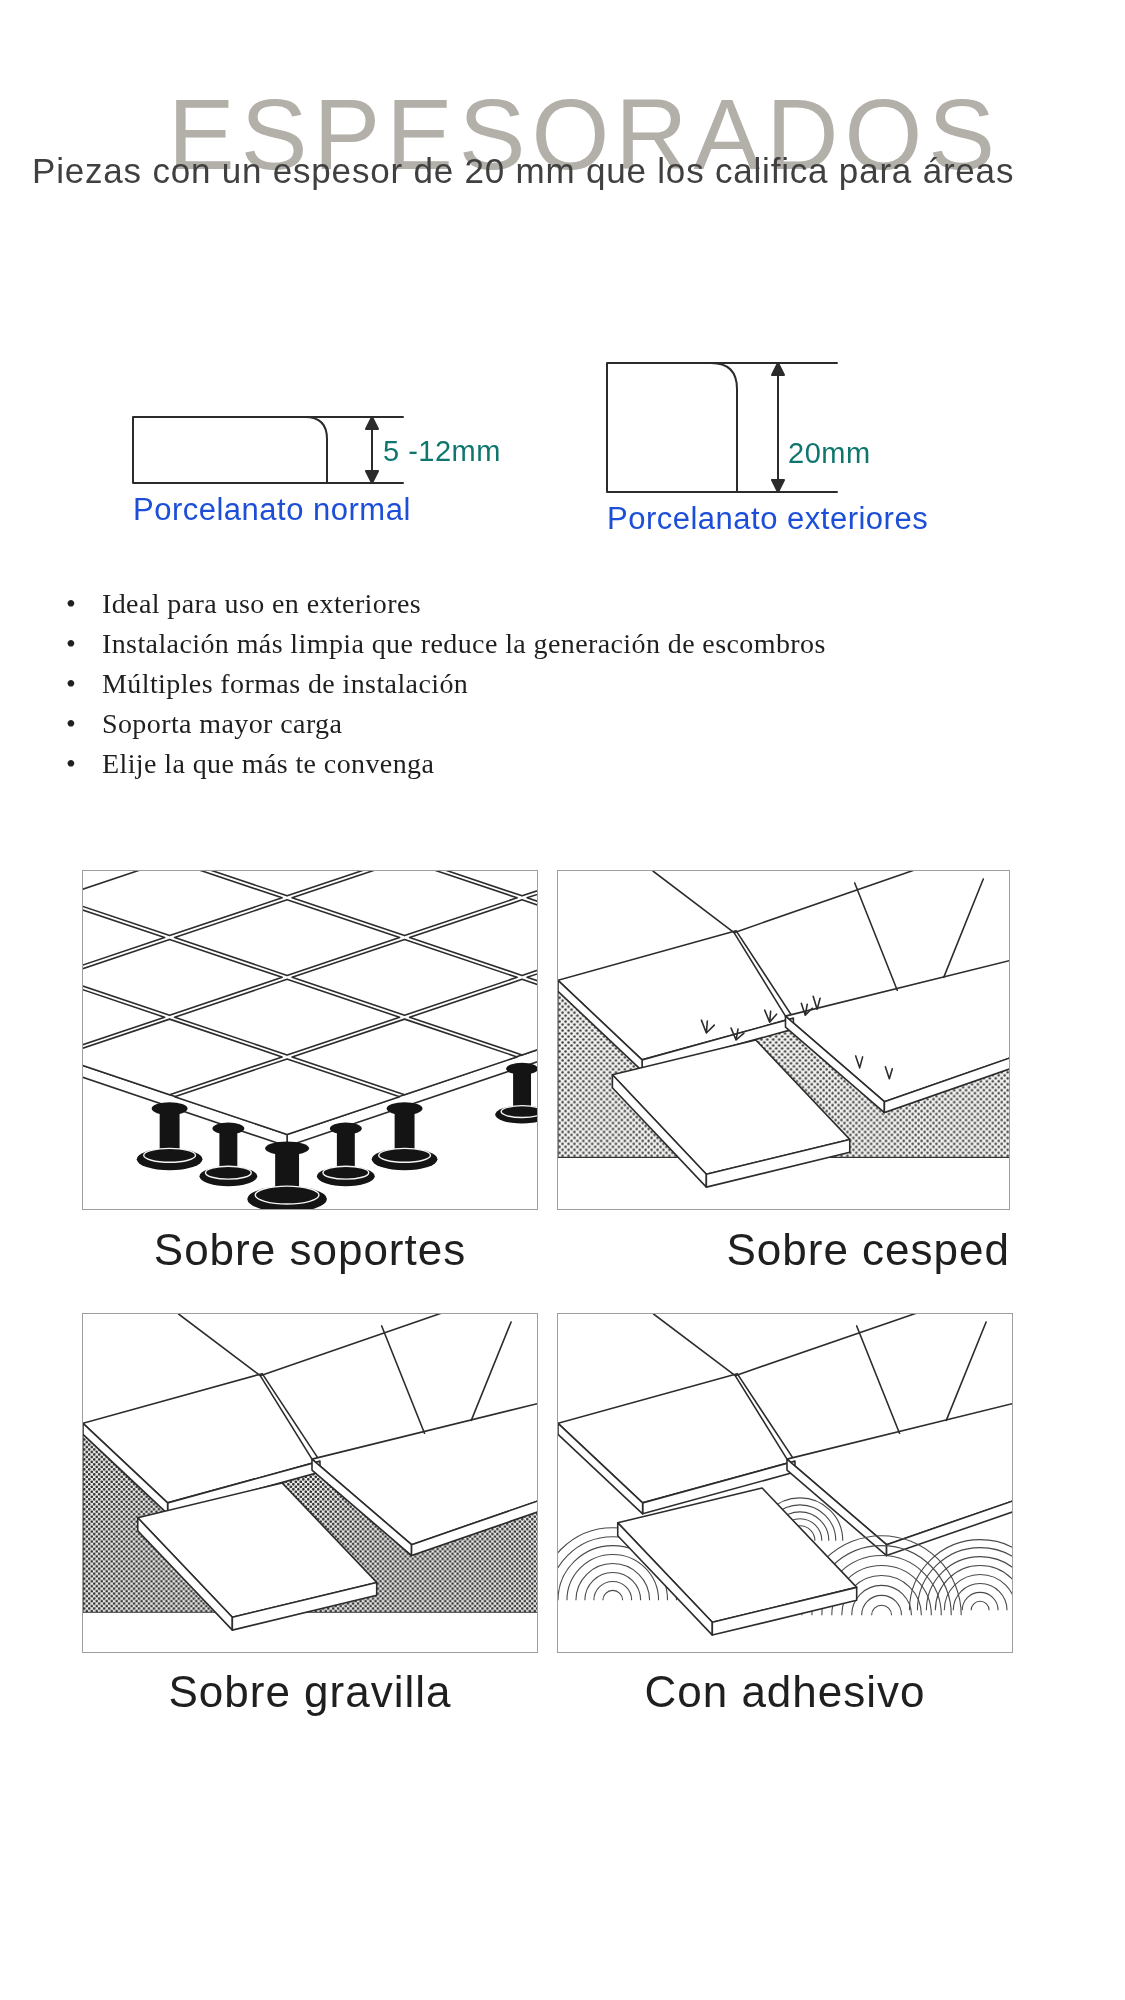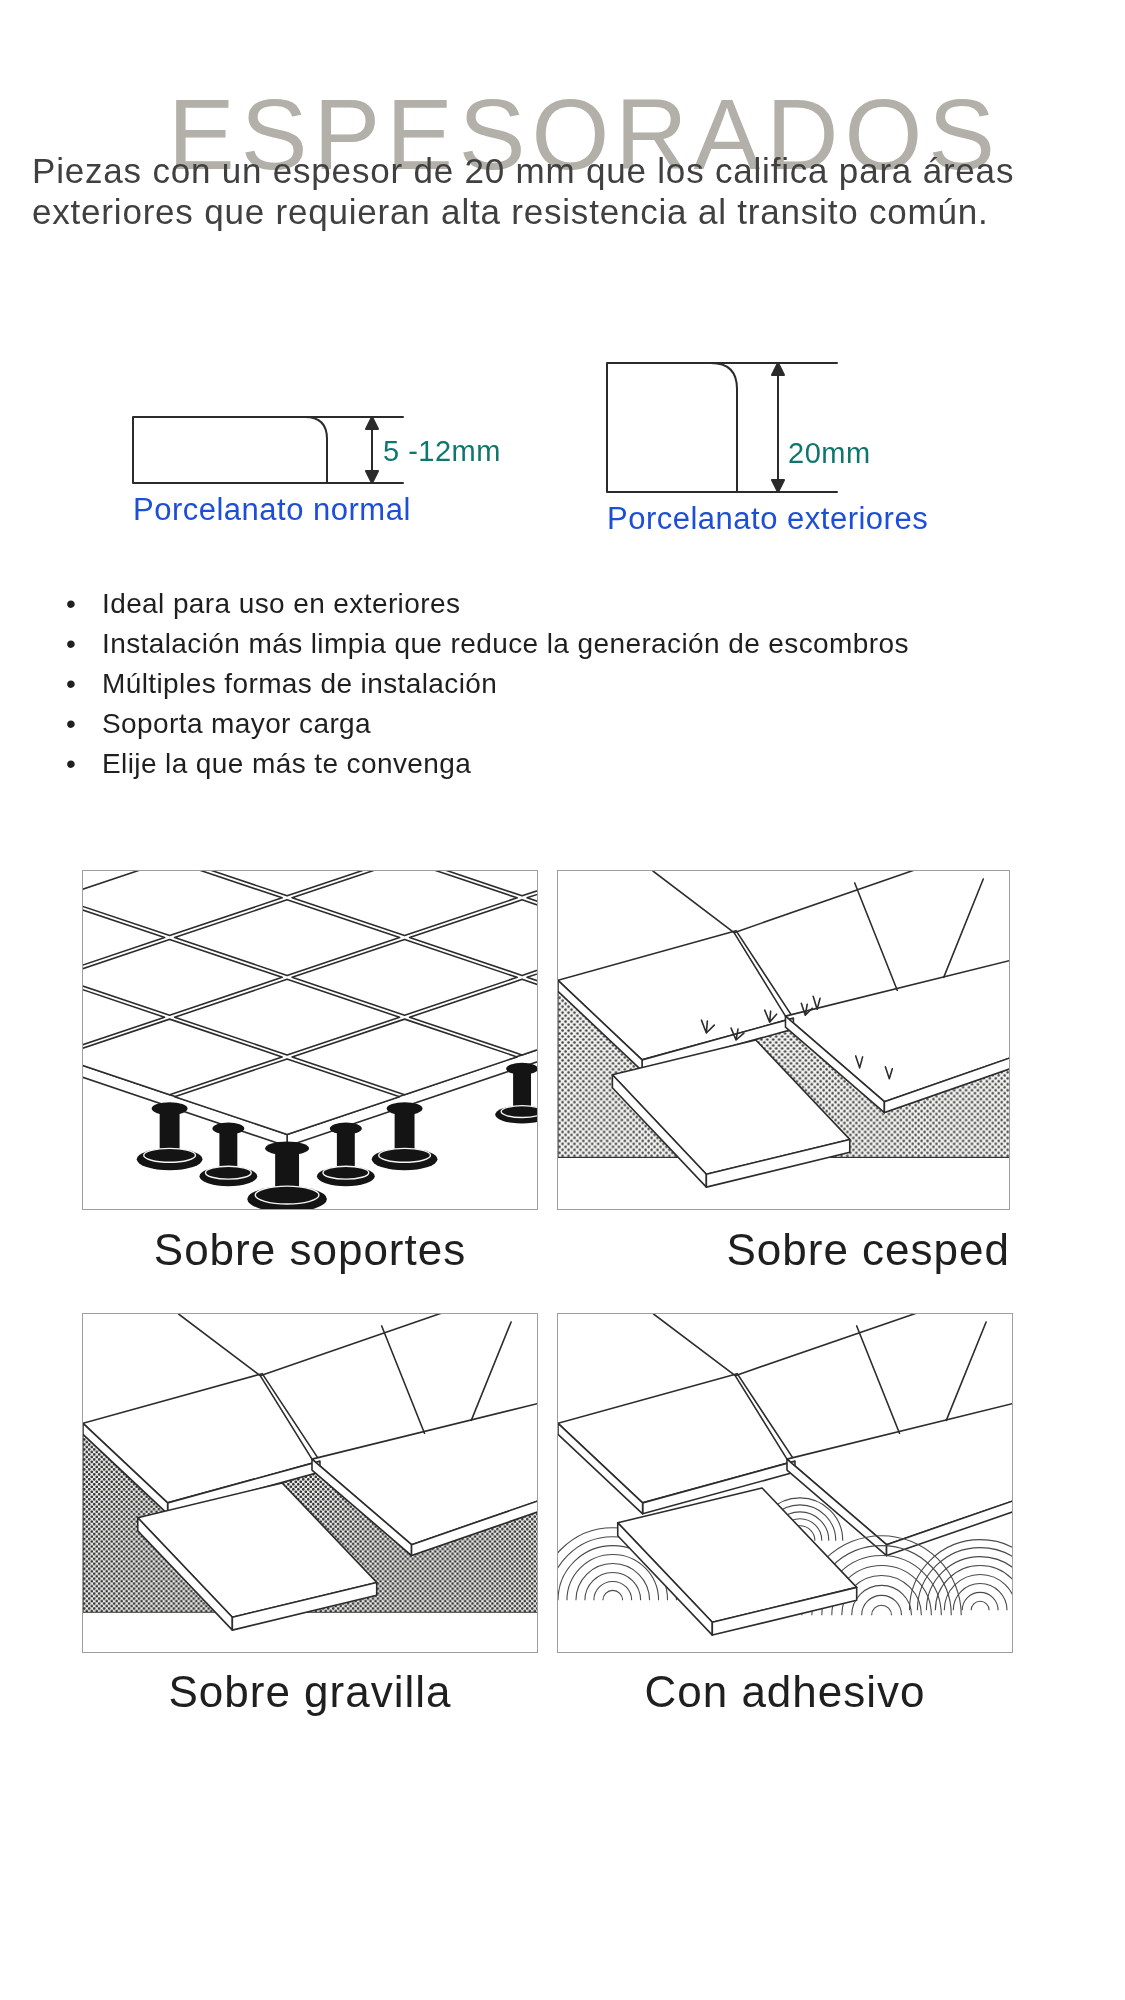--- a/index.html
+++ b/index.html
@@ -45,20 +45,21 @@
     white-space:nowrap;
   }
   #benefits{
     top:584px;left:62px;width:1010px;
     margin:0;padding:0;
     list-style:none;
     font-size:28px;
     letter-spacing:0.4px;
     line-height:40px;
     color:#1f1f1f;
+    font-family:Liberation Serif, serif;
   }
   #benefits li{position:relative;padding-left:40px;}
   #benefits li::before{
     content:"\2022";
     position:absolute;left:4px;top:0;
     color:#1f1f1f;
   }
   .method-box{
     box-sizing:border-box;
     width:456px;height:340px;
@@ -82,21 +83,20 @@
 </style>
 </head>
 <body>
 
 <div id="page">
 
   <div class="abs" id="title">ESPESORADOS</div>
 
   <div class="abs" id="intro">
     <div>Piezas con un espesor de 20 mm que los califica para áreas</div>
-    <div>exteriores que requieran alta resistencia al transito común.</div>
   </div>
 
   <svg class="abs" style="left:0;top:340px;" width="1125" height="200" viewBox="0 0 1125 200">
     <g stroke="#2b2b2b" stroke-width="2" fill="#ffffff" stroke-linejoin="round" stroke-linecap="round">
 
       <path d="M133,143 L133,77 L305,77 Q327,77 327,99 L327,143 Z"></path>
       <line x1="300" y1="77" x2="403" y2="77"></line>
       <line x1="327" y1="143" x2="403" y2="143"></line>
       <line x1="372" y1="86" x2="372" y2="134"></line>
       <polygon points="372,77 366,89 378,89" fill="#2b2b2b"></polygon>

